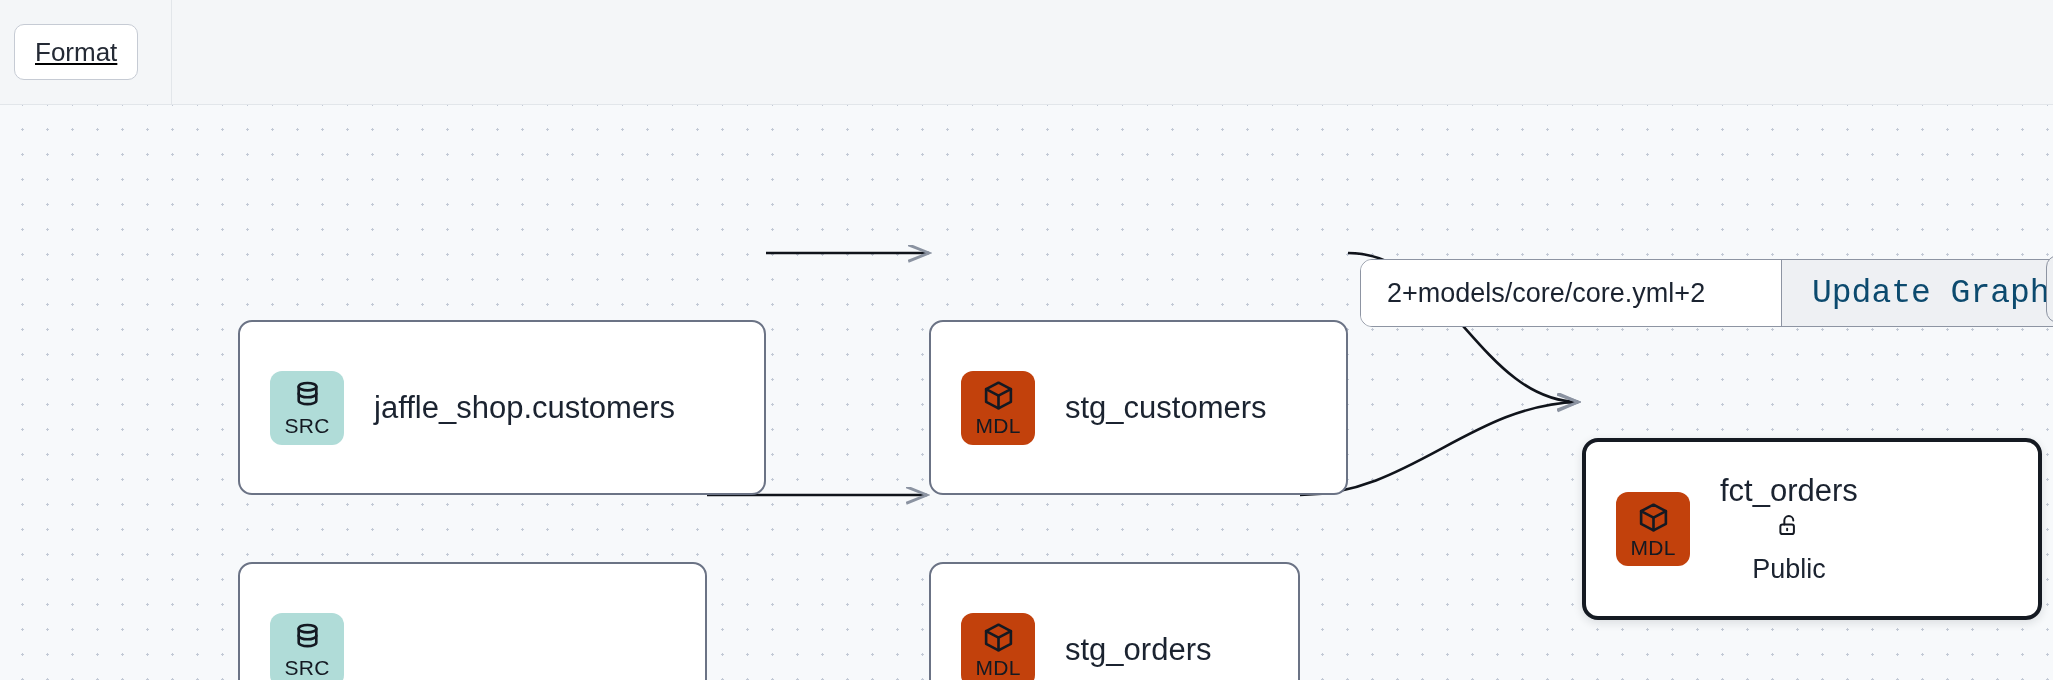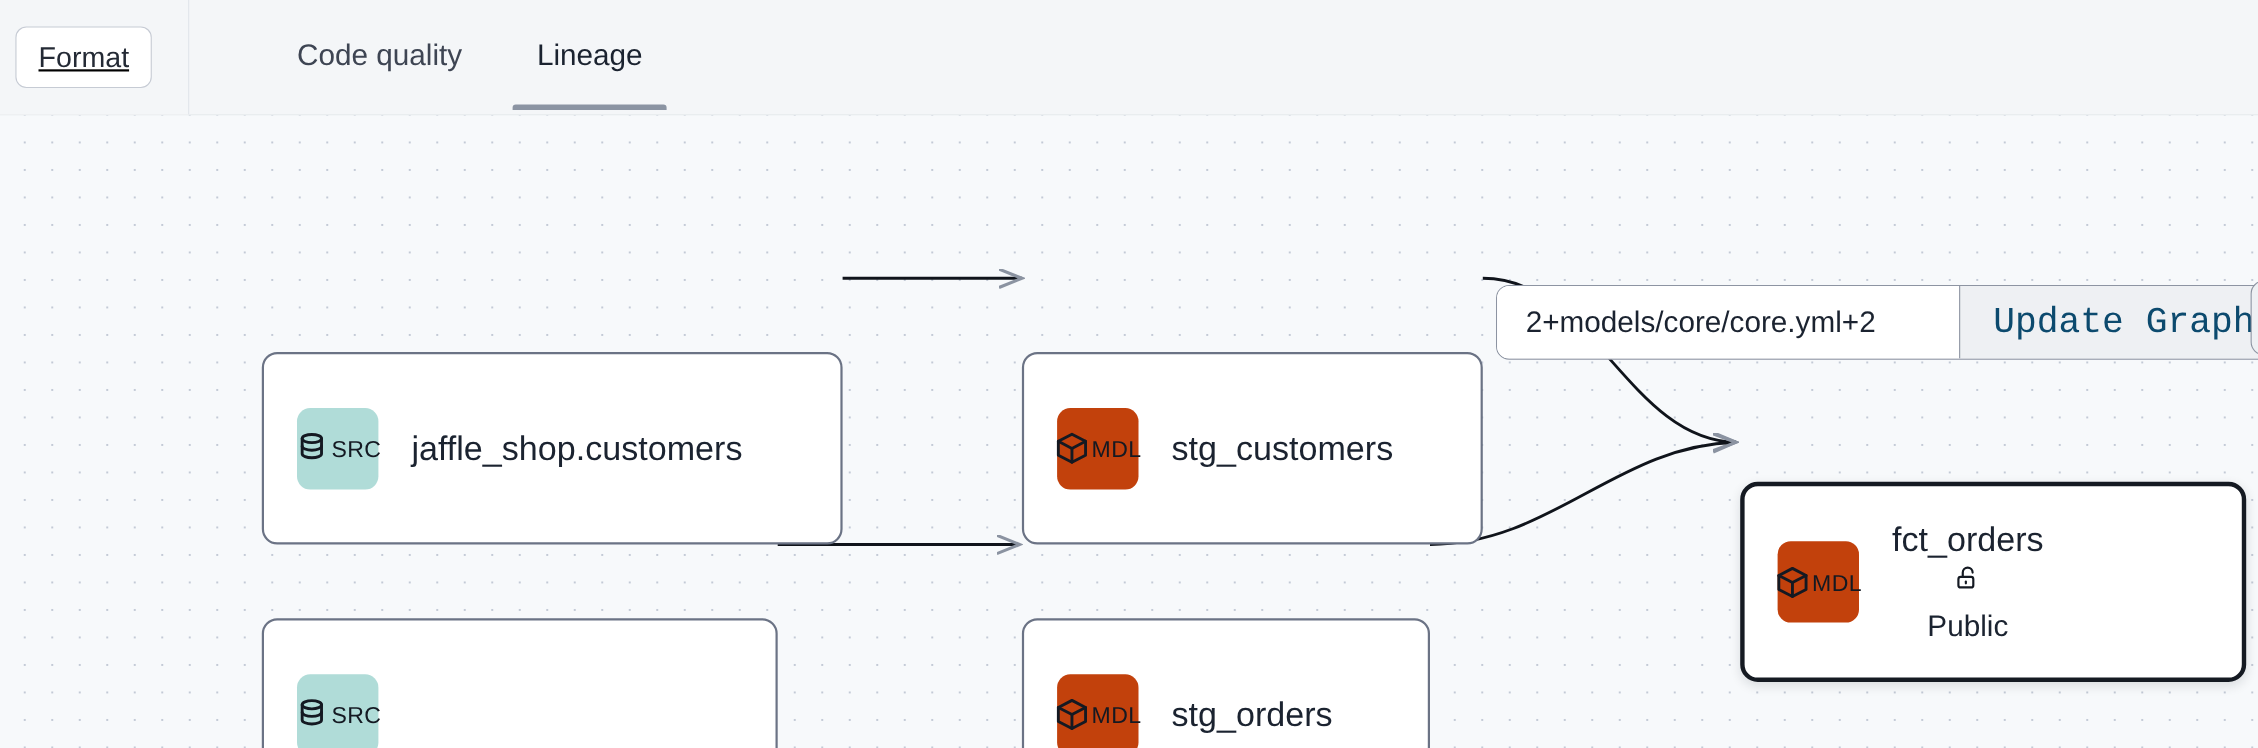--- a/index.html
+++ b/index.html
@@ -119,20 +119,21 @@
     border: 4px solid #151a22;
     border-radius: 16px;
     box-shadow: 0 3px 10px rgba(20,26,34,0.12);
   }
 
   .badge {
     width: 74px;
     height: 74px;
     border-radius: 12px;
     display: flex;
+    flex-direction: column;
     align-items: center;
     justify-content: center;
     gap: 1px;
     flex: 0 0 auto;
   }
 
   .badge.src { background: #b0dcd8; }
   .badge.mdl { background: #c2410c; }
 
   .badge svg { display: block; }
@@ -220,28 +221,20 @@
 </style>
 </head>
 <body>
 
 <div class="topbar">
 
   <div class="format-zone">
     <button class="format-button">Format</button>
   </div>
 
-  <div class="tabs">
-    <div class="tab">
-      <span>Code quality</span>
-    </div>
-    <div class="tab active">
-      <span>Lineage</span>
-    </div>
-  </div>
 
 </div>
 
 <div class="canvas">
 
   <svg class="edges" viewBox="0 0 2053 575" xmlns="http://www.w3.org/2000/svg">
     <defs>
       <marker id="arrow" markerWidth="9" markerHeight="9" refX="8" refY="3.2" orient="auto" markerUnits="strokeWidth">
         <path d="M0,0 L8,3.2 L0,6.4" fill="none" stroke="#8b93a1" stroke-width="1.1"></path>
       </marker>

